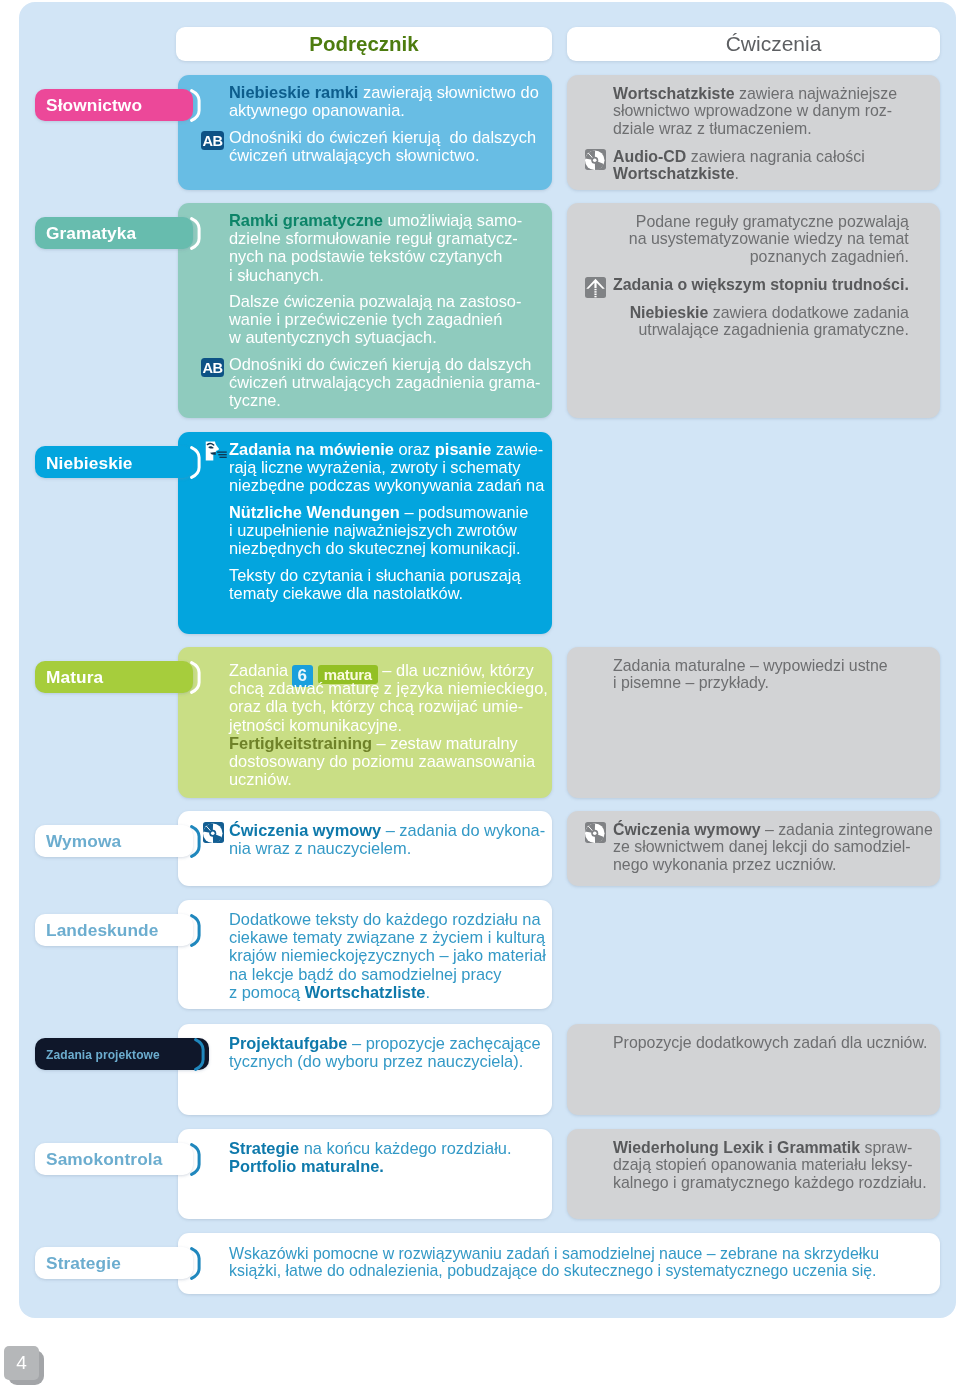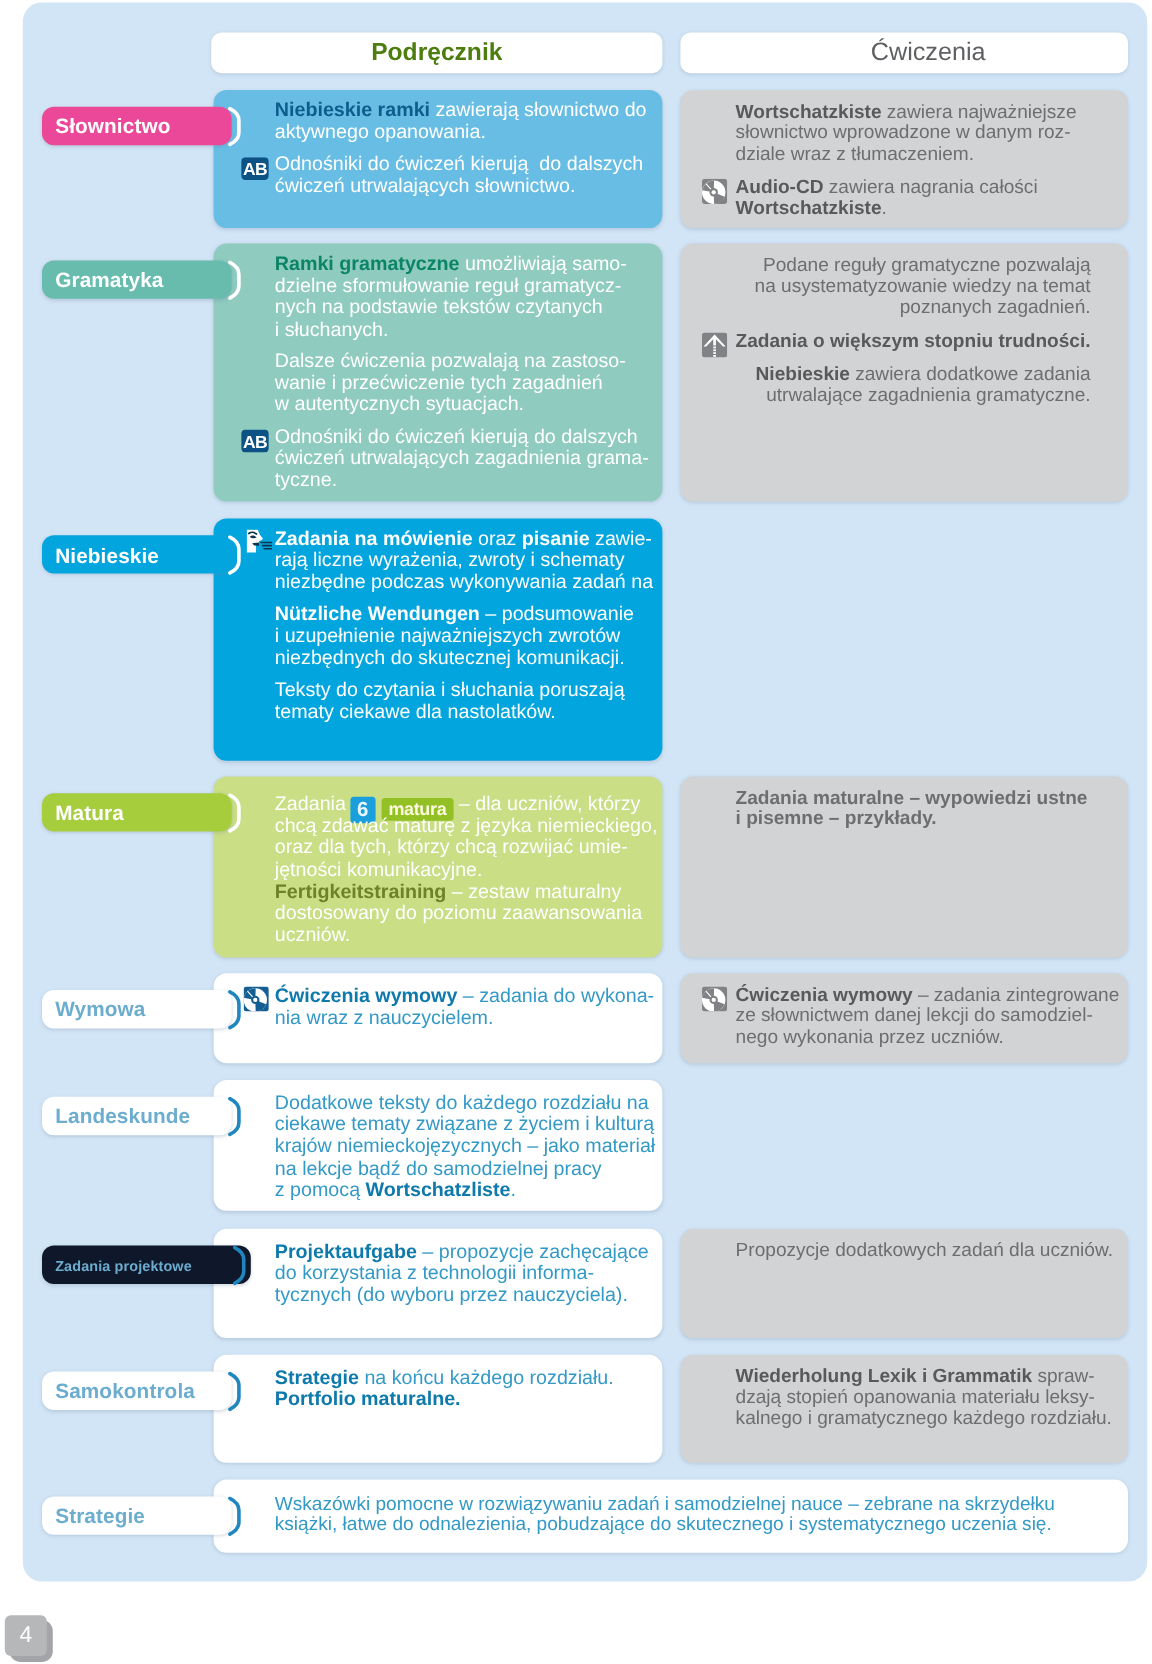--- a/index.html
+++ b/index.html
@@ -176,21 +176,21 @@
       <div class="txt left" style="left:229px;top:661px;color:#ffffff;">
         <div class="ln"><span>Zadania&nbsp;</span><span style="white-space:nowrap;"><span style="display:inline-block;background:#1a9fdc;color:#eaf7fd;border-radius:3px;width:21px;height:22px;line-height:22px;text-align:center;font-weight:bold;font-size:17px;vertical-align:-5px;margin:0 5px 0 -1px;">6</span><span style="display:inline-block;background:#93c024;color:#fbfadf;border-radius:3px;width:60px;height:19px;line-height:19px;text-align:center;font-weight:bold;font-size:15px;vertical-align:-4px;letter-spacing:-0.3px;">matura</span></span><span>&nbsp;–&nbsp;dla&nbsp;uczniów,&nbsp;którzy</span></div>
         <div class="ln"><span>chcą&nbsp;zdawać&nbsp;maturę&nbsp;z&nbsp;języka&nbsp;niemieckiego,</span></div>
         <div class="ln"><span>oraz&nbsp;dla&nbsp;tych,&nbsp;którzy&nbsp;chcą&nbsp;rozwijać&nbsp;umie-</span></div>
         <div class="ln"><span>jętności&nbsp;komunikacyjne.</span></div>
         <div class="gap" style="height:0"></div>
         <div class="ln"><span class="b" style="color:#6f8229">Fertigkeitstraining</span><span>&nbsp;–&nbsp;zestaw&nbsp;maturalny</span></div>
         <div class="ln"><span>dostosowany&nbsp;do&nbsp;poziomu&nbsp;zaawansowania</span></div>
         <div class="ln"><span>uczniów.</span></div>
       </div>
-      <div class="txt right" style="left:613px;top:656.7px;color:#6d6e70;font-weight:bold;">
+      <div class="txt right" style="left:613px;top:656.7px;color:#6d6e70;">
         <div class="ln"><span>Zadania&nbsp;maturalne&nbsp;–&nbsp;wypowiedzi&nbsp;ustne</span></div>
         <div class="ln"><span>i&nbsp;pisemne&nbsp;–&nbsp;przykłady.</span></div>
       </div>
       <div class="lbox" style="top:811px;height:75px;width:374px;background:#ffffff;"></div>
       <div class="rbox" style="top:811px;height:75px;"></div>
       <div class="pill" style="top:824.5px;background:#ffffff;width:158px;">
         <span style="color:#6cadcf">Wymowa</span>
       </div>
       <div class="brk" style="left:190px;top:824.5px;"><svg width="16" height="36" viewBox="0 0 16 36">
           <path d="M1.6 1.6 C7.2 4.4 9.1 7.6 9.1 11.6 L9.1 21.4 C9.1 25.4 7.2 28.6 1.6 31.4" fill="none" stroke="#1f87bd" stroke-width="3" stroke-linecap="round" stroke-linejoin="round"></path>
@@ -247,21 +247,20 @@
       <div class="lbox" style="top:1024px;height:91px;width:374px;background:#ffffff;"></div>
       <div class="rbox" style="top:1024px;height:91px;"></div>
       <div class="pill" style="top:1037.5px;background:#0f172a;width:174px;font-size:12px;">
         <span style="color:#6cadcf">Zadania projektowe</span>
       </div>
       <div class="brk" style="left:194px;top:1037.5px;"><svg width="16" height="36" viewBox="0 0 16 36">
           <path d="M1.6 1.6 C7.2 4.4 9.1 7.6 9.1 11.6 L9.1 21.4 C9.1 25.4 7.2 28.6 1.6 31.4" fill="none" stroke="#1f87bd" stroke-width="3" stroke-linecap="round" stroke-linejoin="round"></path>
         </svg></div>
       <div class="txt left" style="left:229px;top:1034px;color:#3399c6;">
         <div class="ln"><span class="b" style="color:#0e79ab">Projektaufgabe</span><span>&nbsp;–&nbsp;propozycje&nbsp;zachęcające</span></div>
-        <div class="ln"><span>do&nbsp;korzystania&nbsp;z&nbsp;technologii&nbsp;informa-</span></div>
         <div class="ln"><span>tycznych&nbsp;(do&nbsp;wyboru&nbsp;przez&nbsp;nauczyciela).</span></div>
       </div>
       <div class="txt right" style="left:613px;top:1033.7px;color:#6d6e70;">
         <div class="ln"><span>Propozycje&nbsp;dodatkowych&nbsp;zadań&nbsp;dla&nbsp;uczniów.</span></div>
       </div>
       <div class="lbox" style="top:1129px;height:90px;width:374px;background:#ffffff;"></div>
       <div class="rbox" style="top:1129px;height:90px;"></div>
       <div class="pill" style="top:1142.5px;background:#ffffff;width:158px;">
         <span style="color:#6cadcf">Samokontrola</span>
       </div>

